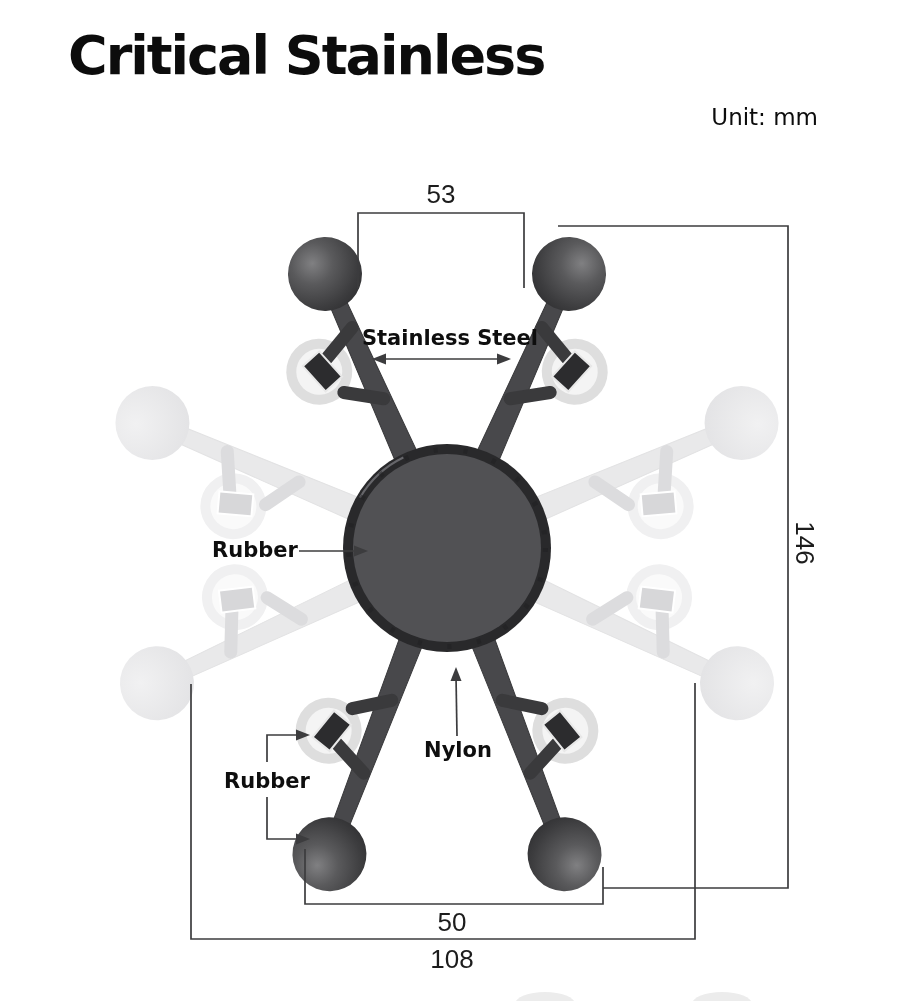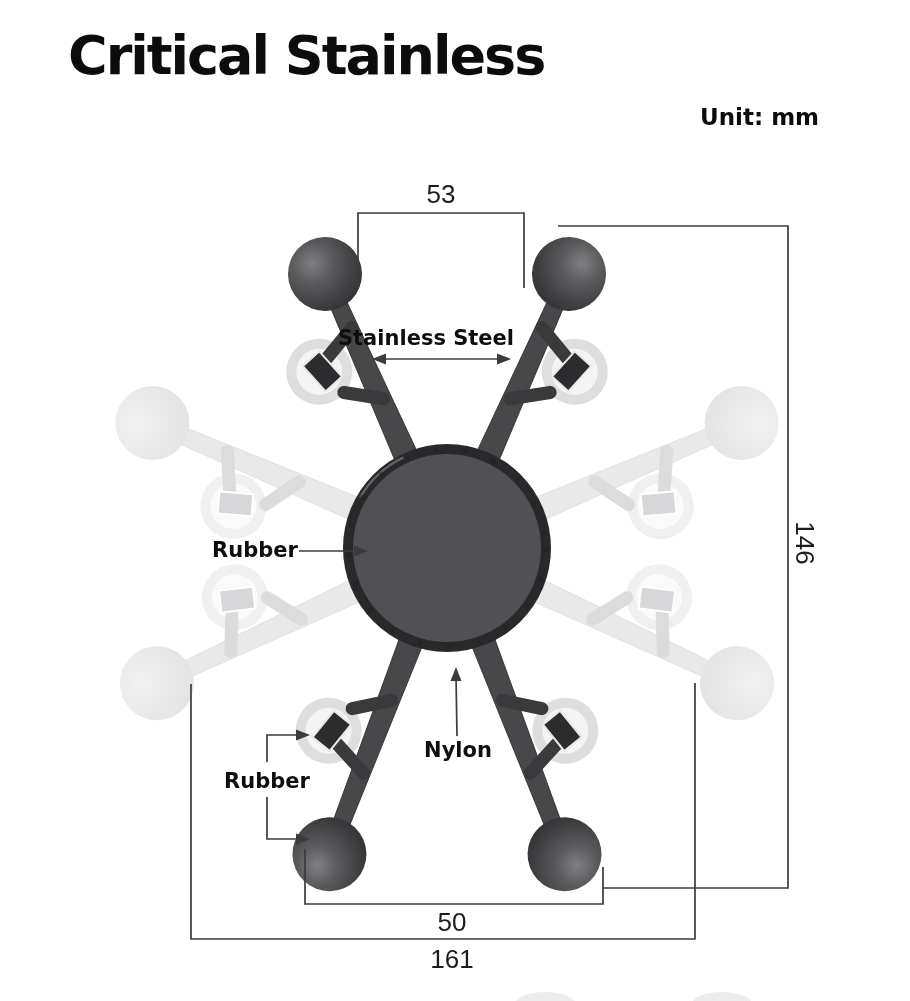--- a/index.html
+++ b/index.html
@@ -3,27 +3,27 @@
 <meta charset="utf-8">
 <style>
   html,body{margin:0;padding:0;background:#fff;}
   #stage{position:relative;width:910px;height:1001px;background:#ffffff;overflow:hidden;
          font-family:"Liberation Sans",sans-serif;}
   #diagram-svg{position:absolute;left:0;top:0;z-index:1;}
   .abs{position:absolute;z-index:2;white-space:nowrap;}
   .title{left:68px;top:24px;font-family:"DejaVu Sans",sans-serif;font-weight:700;
          font-size:54px;letter-spacing:-2px;color:#0c0c0c;}
   .unit{left:700px;top:104px;width:118px;text-align:right;font-family:"DejaVu Sans",sans-serif;
-        font-weight:700;font-size:23px;color:#0c0c0c;}
+        font-weight:400;font-size:23px;color:#0c0c0c;}
   .lbl{font-family:"DejaVu Sans",sans-serif;font-weight:700;font-size:21px;color:#0e0e0e;
        transform:translate(-50%,-50%);}
   .dim{font-family:"Liberation Sans",sans-serif;font-weight:400;font-size:26px;color:#1c1c1c;
        transform:translate(-50%,-50%);}
   .dim.rot{transform:translate(-50%,-50%) rotate(90deg);}
-  .lbl-stainless{left:426px;top:338px;}
+  .lbl-stainless{left:450px;top:338px;}
   .lbl-rubber-center{left:255px;top:550px;}
   .lbl-nylon{left:458px;top:750px;}
   .lbl-rubber-rollers{left:267px;top:781px;}
   .dim-36{left:441px;top:194px;}
   .dim-69{left:452px;top:922px;}
   .dim-108{left:452px;top:959px;}
   .dim-146{left:804px;top:543px;}
 </style>
 </head>
 <body>
@@ -185,19 +185,19 @@
     <polygon points="0,0 -14,-5.5 -14,5.5" fill="#3c3c3e" transform="translate(310,735) rotate(0)"></polygon>
     <polygon points="0,0 -14,-5.5 -14,5.5" fill="#3c3c3e" transform="translate(310,839) rotate(0)"></polygon>
   </svg></div>
 
   <div class="abs title">Critical Stainless</div>
   <div class="abs unit">Unit: mm</div>
 
   <div class="abs dim dim-36">53</div>
   <div class="abs dim rot dim-146">146</div>
   <div class="abs dim dim-69">50</div>
-  <div class="abs dim dim-108">161</div>
+  <div class="abs dim dim-108">108</div>
 
   <div class="abs lbl lbl-stainless">Stainless Steel</div>
   <div class="abs lbl lbl-rubber-center">Rubber</div>
   <div class="abs lbl lbl-nylon">Nylon</div>
   <div class="abs lbl lbl-rubber-rollers">Rubber</div>
 </div>
 
 </body></html>

